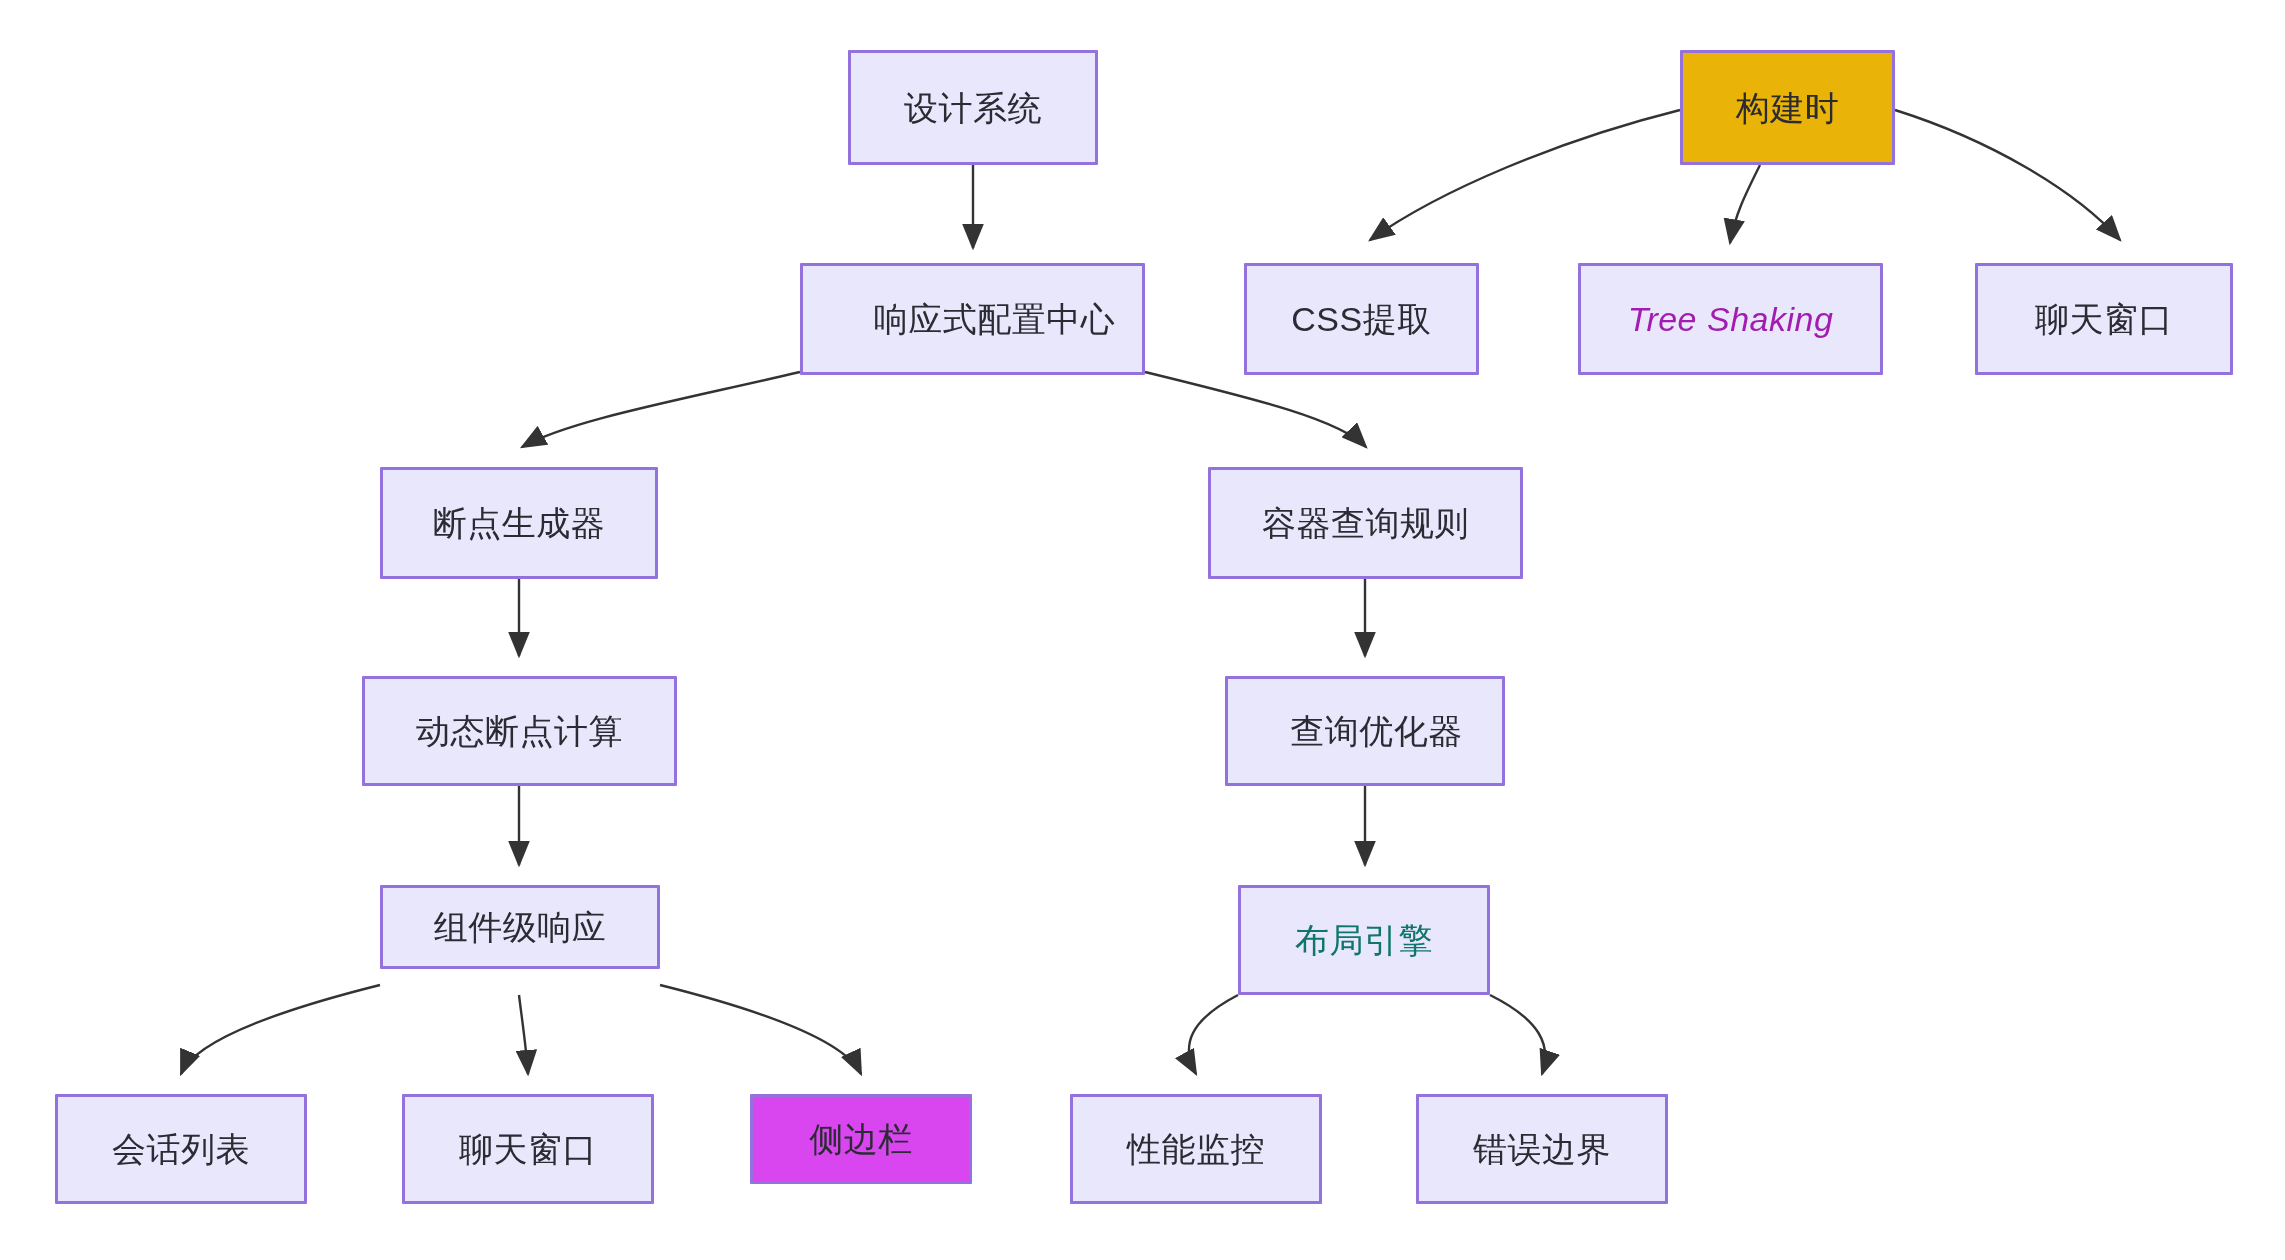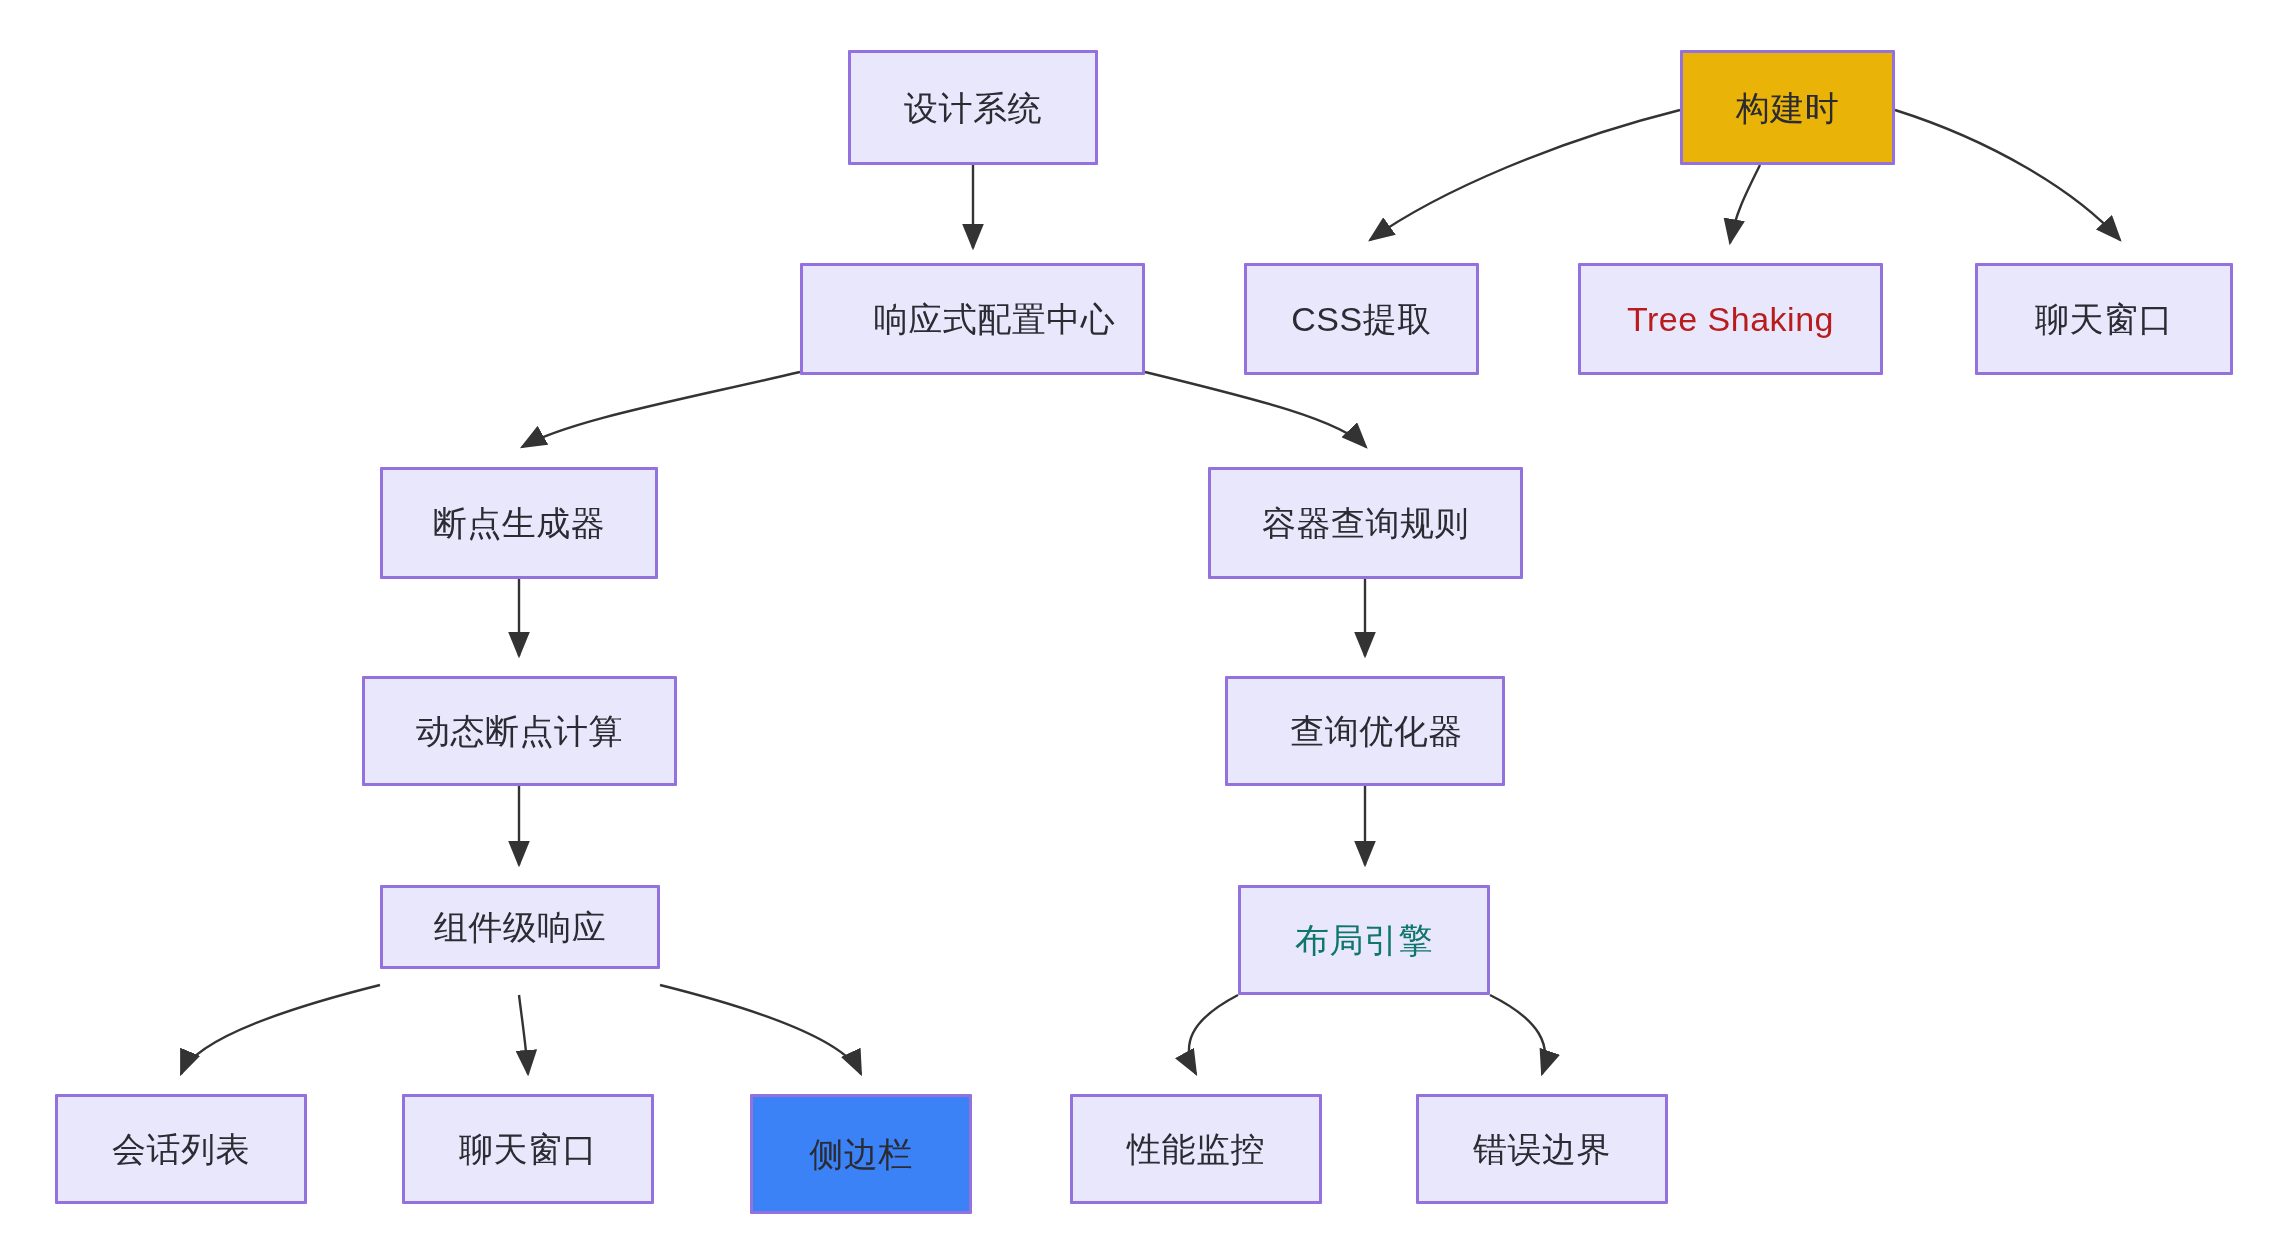--- a/index.html
+++ b/index.html
@@ -82,21 +82,21 @@
       <div class="node" style="left: 1680px; top: 50px; width: 215px; height: 115px; background: #eab308; border-color: rgb(147, 114, 222);">
         <span class="node-label" style="color: rgb(43, 43, 51);">构建时</span>
       </div>
       <div class="node" style="left: 800px; top: 263px; width: 345px; height: 112px; background: rgb(233, 231, 251); border-color: rgb(147, 114, 222);">
         <span class="node-label" style="color: rgb(43, 43, 51); margin-left: 44px;">响应式配置中心</span>
       </div>
       <div class="node" style="left: 1244px; top: 263px; width: 235px; height: 112px; background: rgb(233, 231, 251); border-color: rgb(147, 114, 222);">
         <span class="node-label" style="color: rgb(43, 43, 51);">CSS提取</span>
       </div>
       <div class="node" style="left: 1578px; top: 263px; width: 305px; height: 112px; background: rgb(233, 231, 251); border-color: rgb(147, 114, 222);">
-        <span class="node-label" style="color: #b91c1c;">Tree Shaking</span>
+        <span class="node-label" style="color: #a21caf; font-style: italic;">Tree Shaking</span>
       </div>
       <div class="node" style="left: 1975px; top: 263px; width: 258px; height: 112px; background: rgb(233, 231, 251); border-color: rgb(147, 114, 222);">
         <span class="node-label" style="color: rgb(43, 43, 51);">聊天窗口</span>
       </div>
       <div class="node" style="left: 380px; top: 467px; width: 278px; height: 112px; background: rgb(233, 231, 251); border-color: rgb(147, 114, 222);">
         <span class="node-label" style="color: rgb(43, 43, 51);">断点生成器</span>
       </div>
       <div class="node" style="left: 1208px; top: 467px; width: 315px; height: 112px; background: rgb(233, 231, 251); border-color: rgb(147, 114, 222);">
         <span class="node-label" style="color: rgb(43, 43, 51);">容器查询规则</span>
       </div>
@@ -111,21 +111,21 @@
       </div>
       <div class="node" style="left: 1238px; top: 885px; width: 252px; height: 110px; background: rgb(233, 231, 251); border-color: rgb(147, 114, 222);">
         <span class="node-label" style="color: #0f766e;">布局引擎</span>
       </div>
       <div class="node" style="left: 55px; top: 1094px; width: 252px; height: 110px; background: rgb(233, 231, 251); border-color: rgb(147, 114, 222);">
         <span class="node-label" style="color: rgb(43, 43, 51);">会话列表</span>
       </div>
       <div class="node" style="left: 402px; top: 1094px; width: 252px; height: 110px; background: rgb(233, 231, 251); border-color: rgb(147, 114, 222);">
         <span class="node-label" style="color: rgb(43, 43, 51);">聊天窗口</span>
       </div>
-      <div class="node" style="left: 750px; top: 1094px; width: 222px; height: 120px; background: #3b82f6; border-color: rgb(147, 114, 222);">
+      <div class="node" style="left: 750px; top: 1094px; width: 222px; height: 90px; background: #d946ef; border-color: rgb(147, 114, 222);">
         <span class="node-label" style="color: rgb(43, 43, 51);">侧边栏</span>
       </div>
       <div class="node" style="left: 1070px; top: 1094px; width: 252px; height: 110px; background: rgb(233, 231, 251); border-color: rgb(147, 114, 222);">
         <span class="node-label" style="color: rgb(43, 43, 51);">性能监控</span>
       </div>
       <div class="node" style="left: 1416px; top: 1094px; width: 252px; height: 110px; background: rgb(233, 231, 251); border-color: rgb(147, 114, 222);">
         <span class="node-label" style="color: rgb(43, 43, 51);">错误边界</span>
       </div>
     </div>
 </div>

